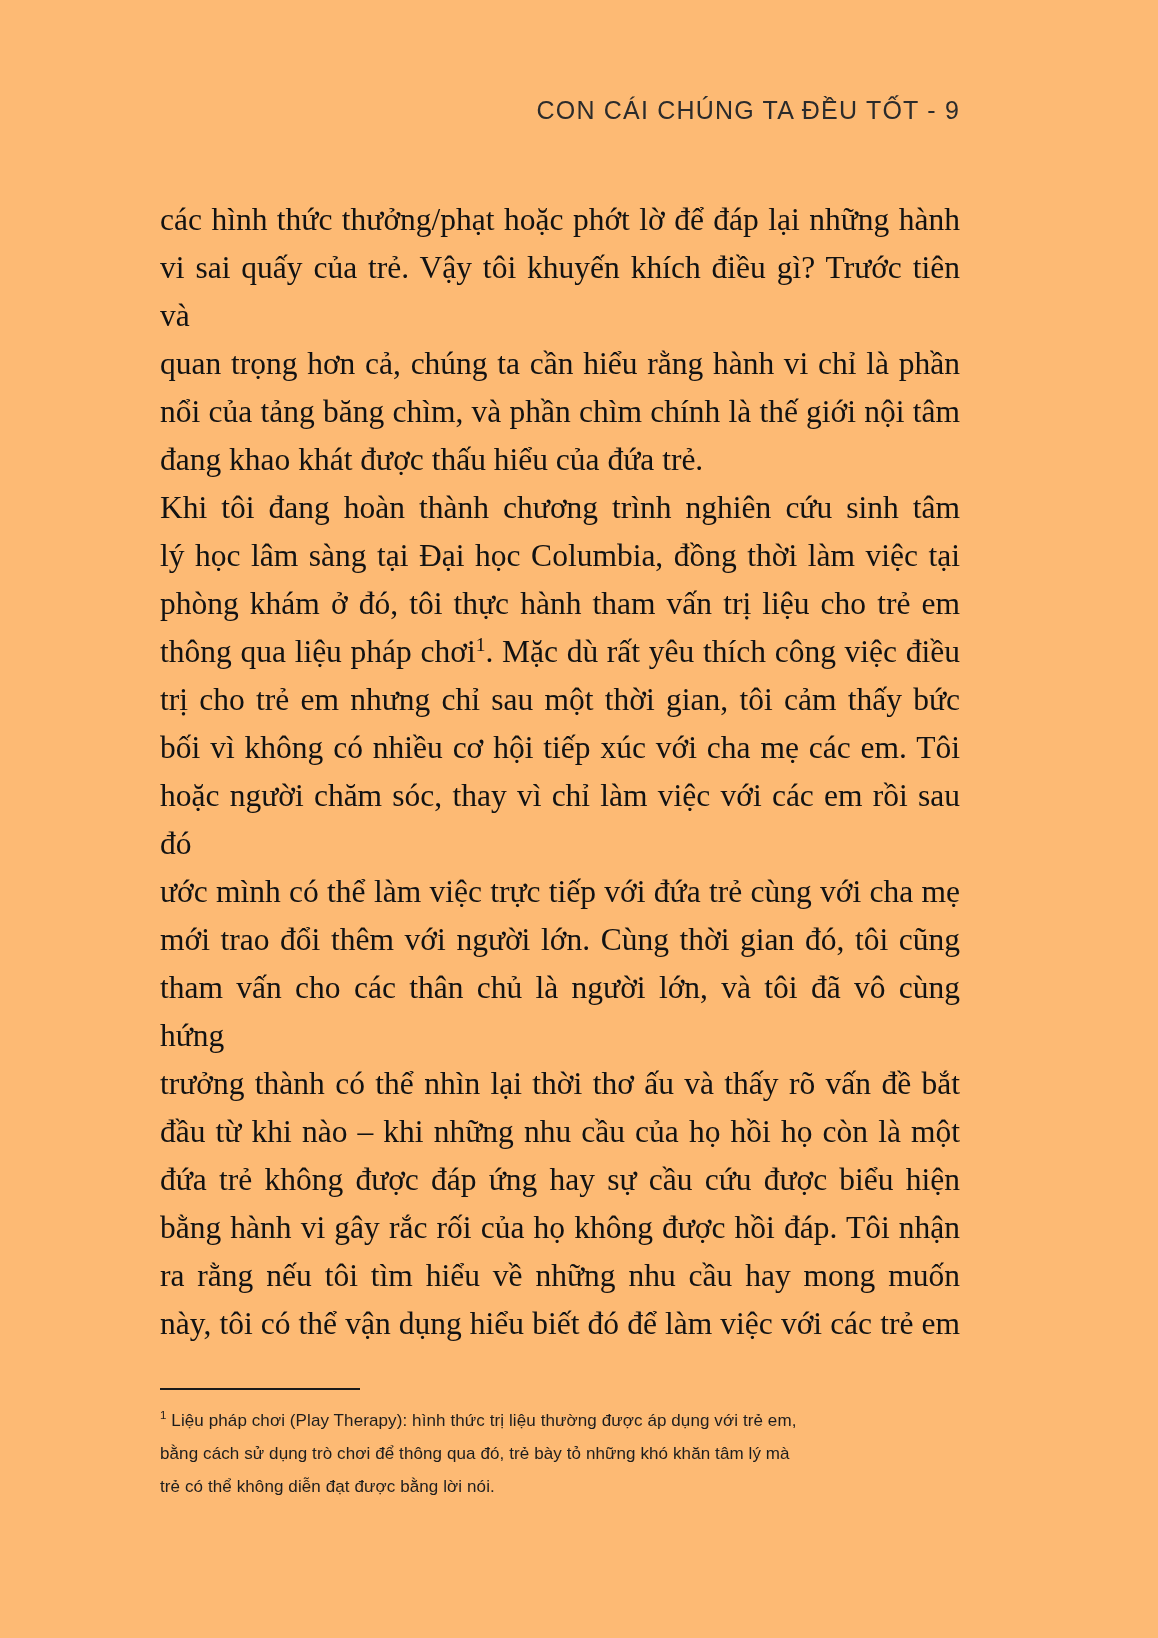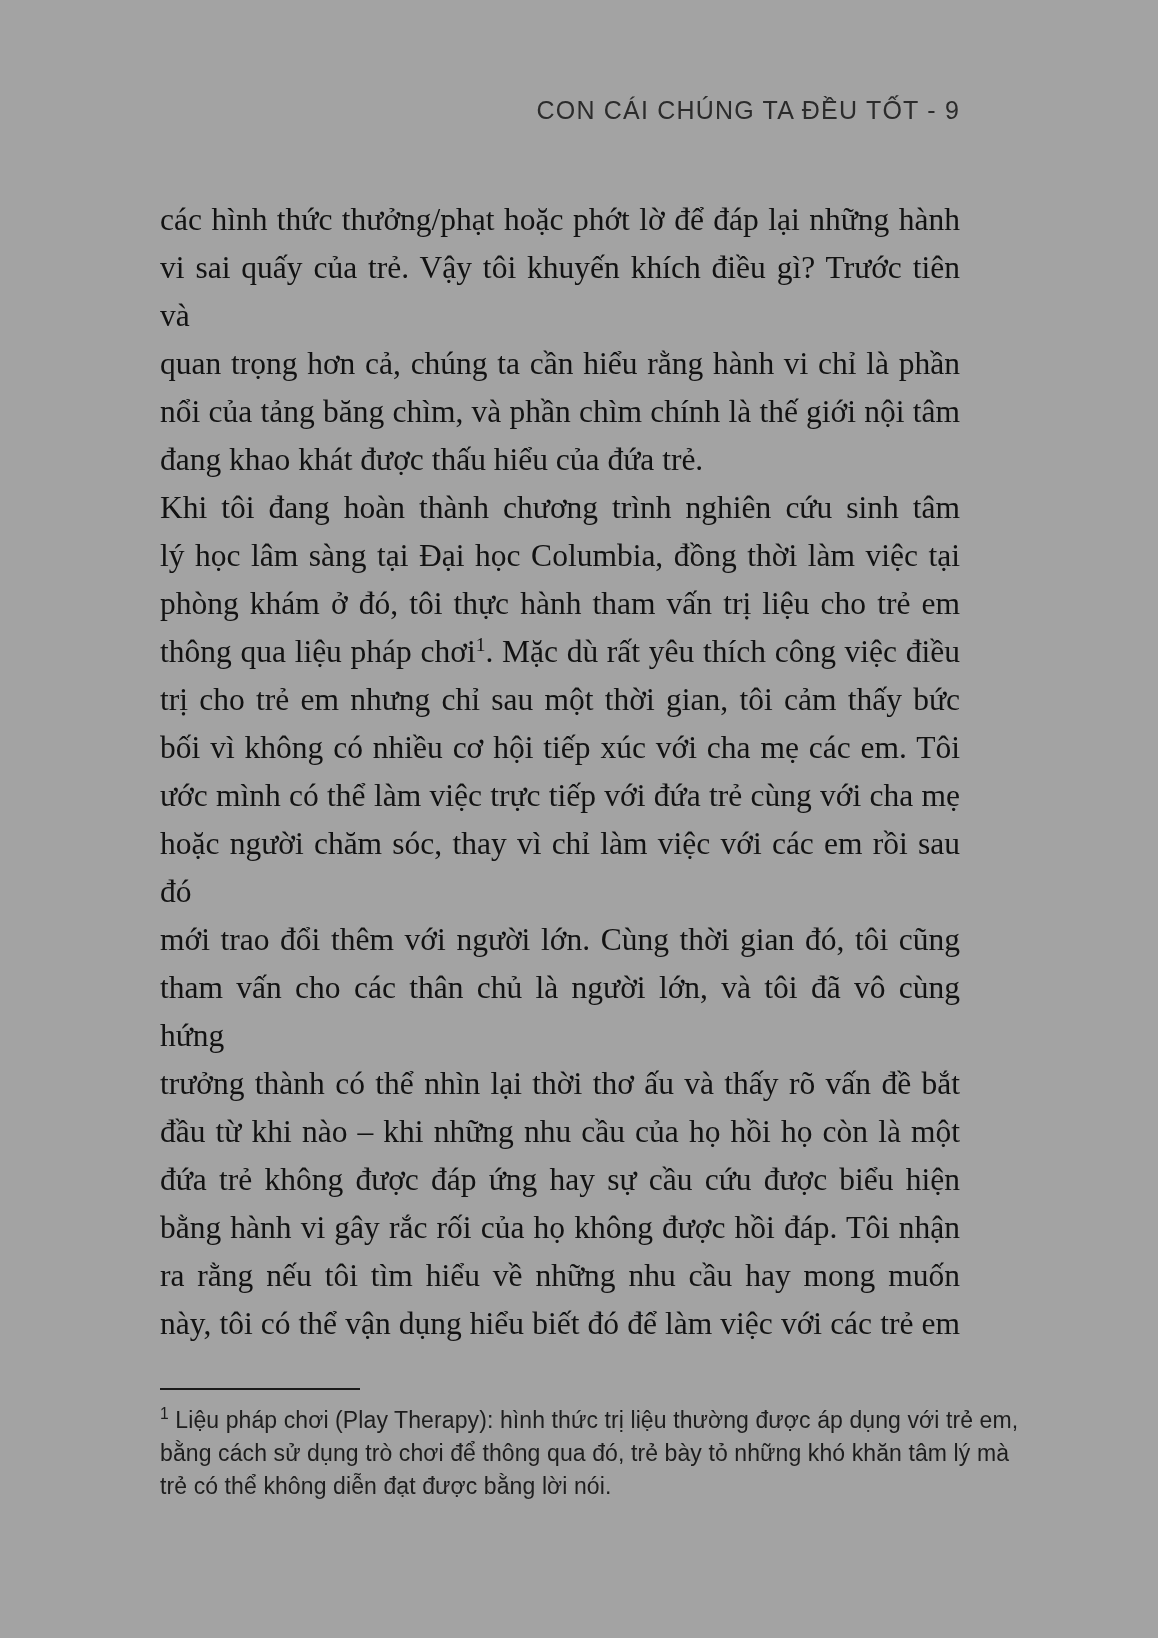--- a/index.html
+++ b/index.html
@@ -5,21 +5,21 @@
   html, body {
     margin: 0;
     padding: 0;
     background: #ffffff;
   }
 
   .page {
     position: relative;
     width: 1158px;
     height: 1638px;
-    background: #a3a3a3;
+    background: #fdba74;
     overflow: hidden;
     box-sizing: border-box;
   }
 
   
   .running-head {
     position: absolute;
     top: 96px;
     left: 160px;
     right: 198px;
@@ -93,21 +93,21 @@
 
   .footnote-rule {
     width: 200px;
     height: 2px;
     background: #1a1a1a;
     margin: 0 0 14px 0;
   }
 
   .footnote-text {
     font-family: "Liberation Sans", sans-serif;
-    font-size: 23px;
+    font-size: 17px;
     line-height: 33px;
     color: #1d1d1d;
     margin: 0;
     letter-spacing: 0.1px;
   }
   .footnote-text sup {
     font-size: 0.68em;
     vertical-align: super;
     line-height: 0;
   }
@@ -131,22 +131,22 @@
     </p>
 
 
     <p class="body-paragraph">
       <span class="just-line">Khi tôi đang hoàn thành chương trình nghiên cứu sinh tâm</span>
       <span class="just-line">lý học lâm sàng tại Đại học Columbia, đồng thời làm việc tại</span>
       <span class="just-line">phòng khám ở đó, tôi thực hành tham vấn trị liệu cho trẻ em</span>
       <span class="just-line"><span>thông qua liệu pháp chơi</span><sup class="fn-ref">1</sup><span>. Mặc dù rất yêu thích công việc điều</span></span>
       <span class="just-line">trị cho trẻ em nhưng chỉ sau một thời gian, tôi cảm thấy bức</span>
       <span class="just-line">bối vì không có nhiều cơ hội tiếp xúc với cha mẹ các em. Tôi</span>
+      <span class="just-line">hoặc người chăm sóc, thay vì chỉ làm việc với các em rồi sau đó</span>
       <span class="just-line">ước mình có thể làm việc trực tiếp với đứa trẻ cùng với cha mẹ</span>
-      <span class="just-line">hoặc người chăm sóc, thay vì chỉ làm việc với các em rồi sau đó</span>
       <span class="just-line">mới trao đổi thêm với người lớn. Cùng thời gian đó, tôi cũng</span>
       <span class="just-line">tham vấn cho các thân chủ là người lớn, và tôi đã vô cùng hứng</span>
       <span class="just-line">trưởng thành có thể nhìn lại thời thơ ấu và thấy rõ vấn đề bắt</span>
       <span class="just-line">đầu từ khi nào – khi những nhu cầu của họ hồi họ còn là một</span>
       <span class="just-line">đứa trẻ không được đáp ứng hay sự cầu cứu được biểu hiện</span>
       <span class="just-line">bằng hành vi gây rắc rối của họ không được hồi đáp. Tôi nhận</span>
       <span class="just-line">ra rằng nếu tôi tìm hiểu về những nhu cầu hay mong muốn</span>
       <span class="just-line">này, tôi có thể vận dụng hiểu biết đó để làm việc với các trẻ em</span>
     </p>
 

